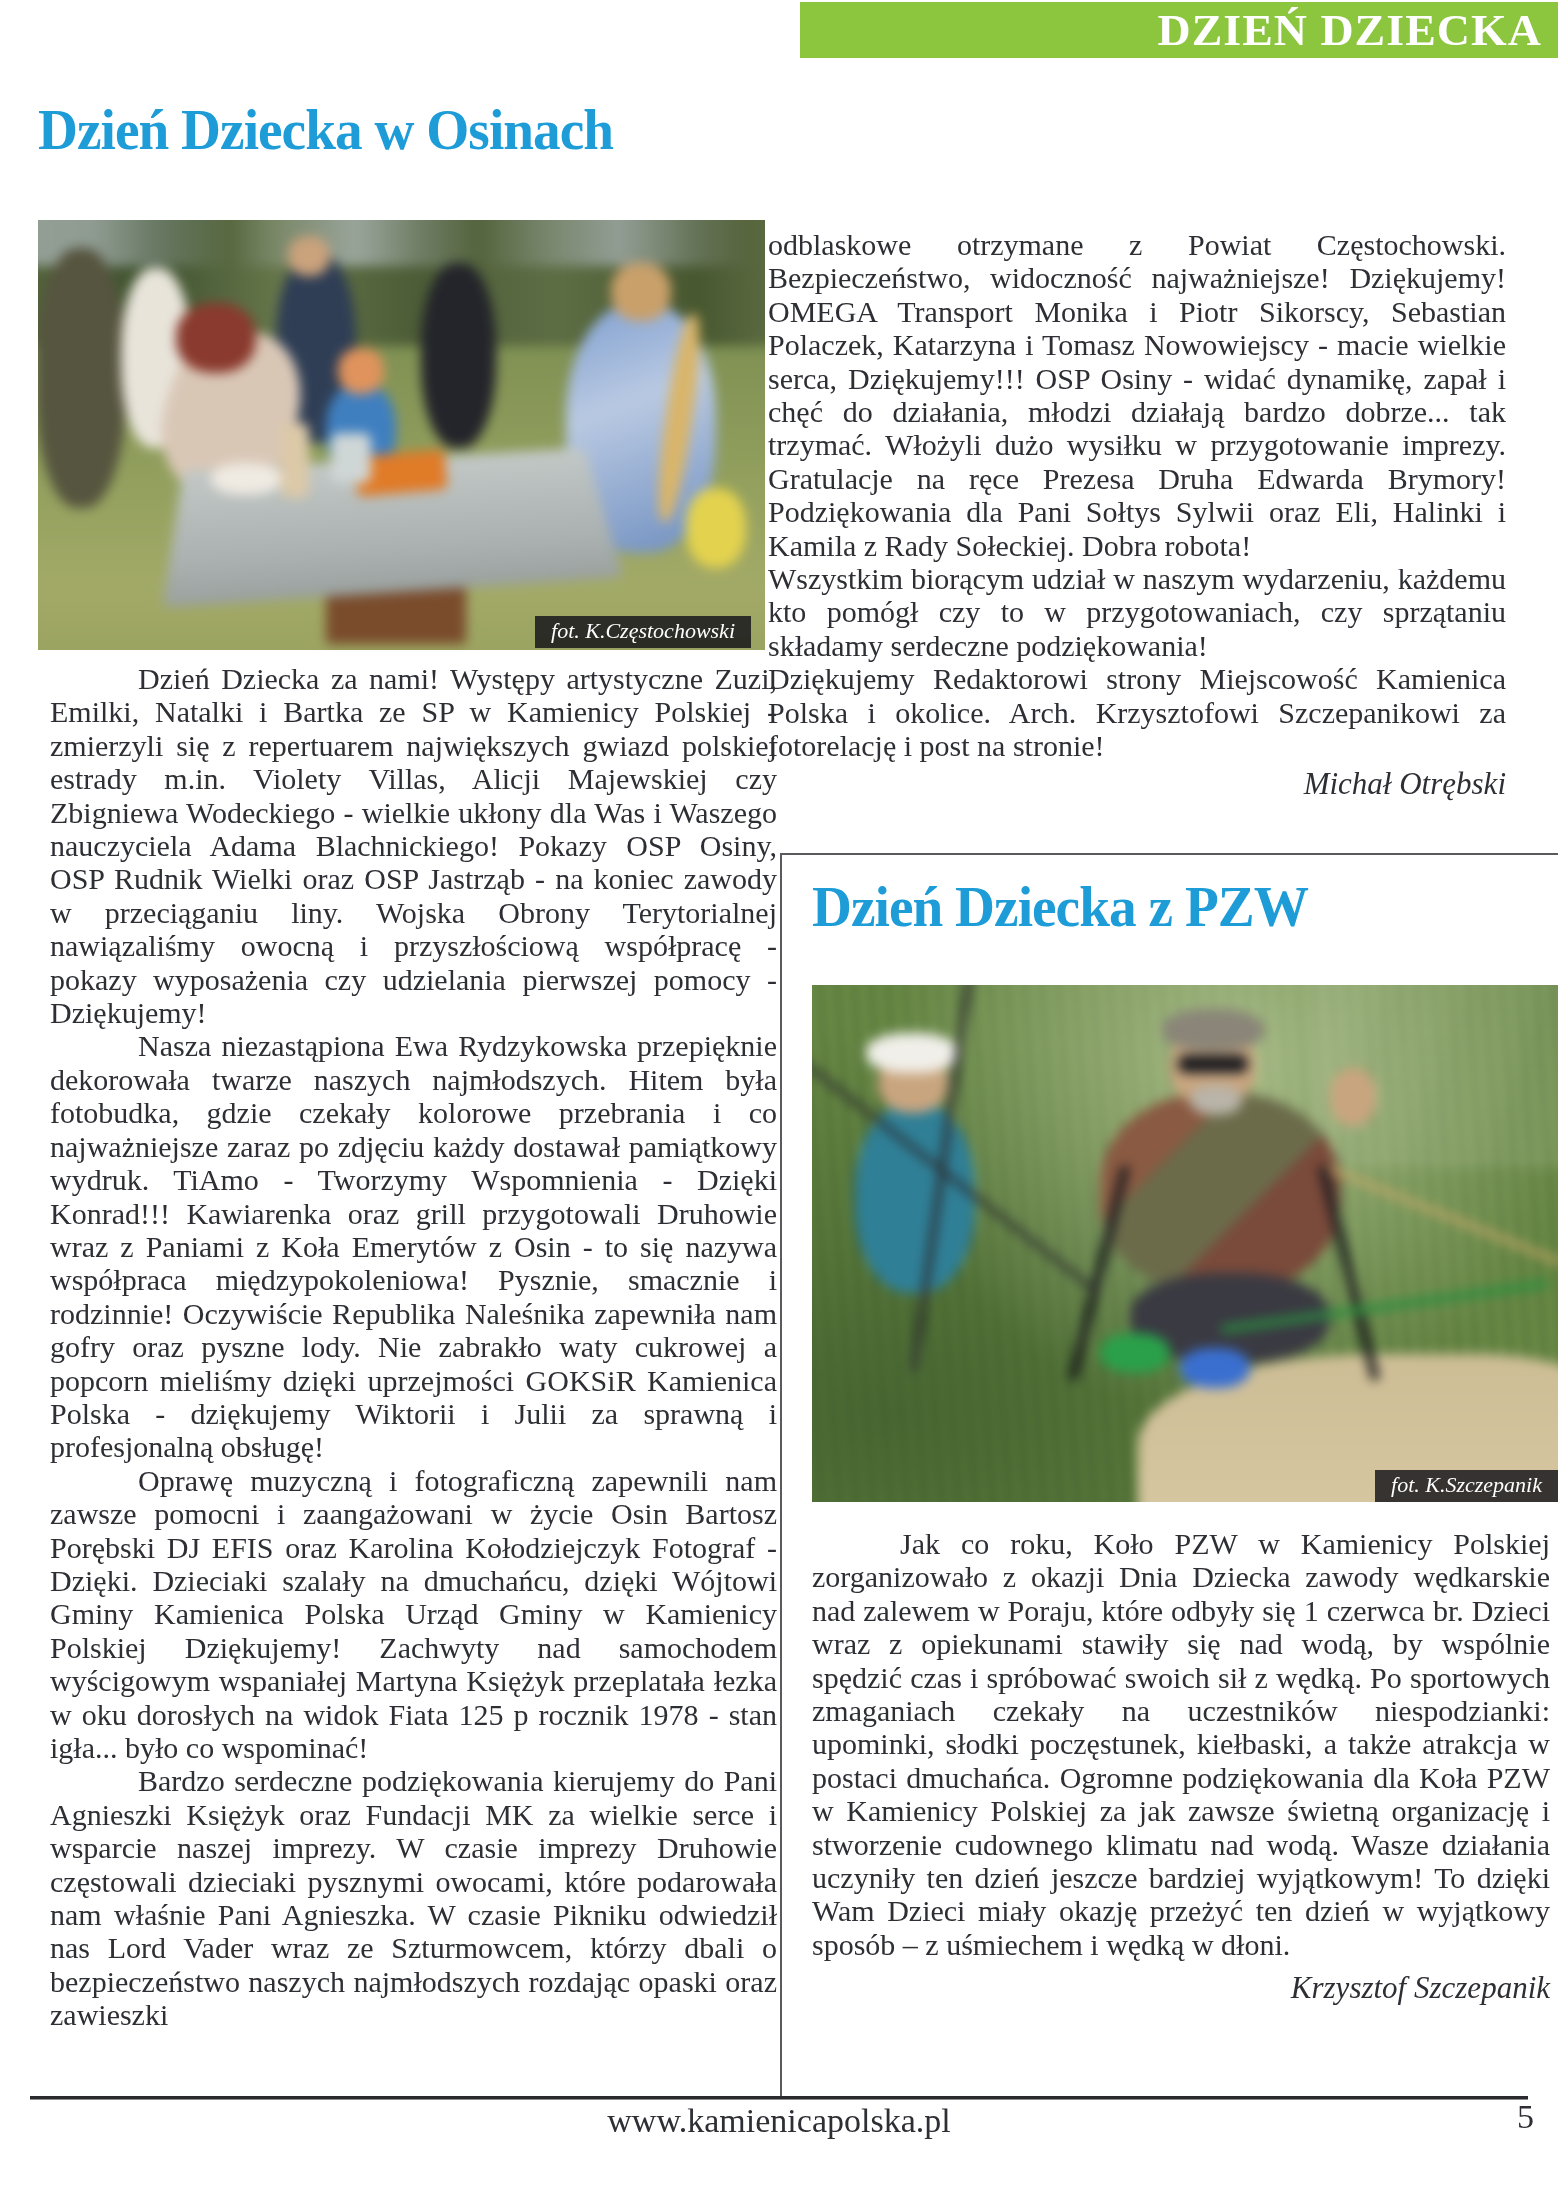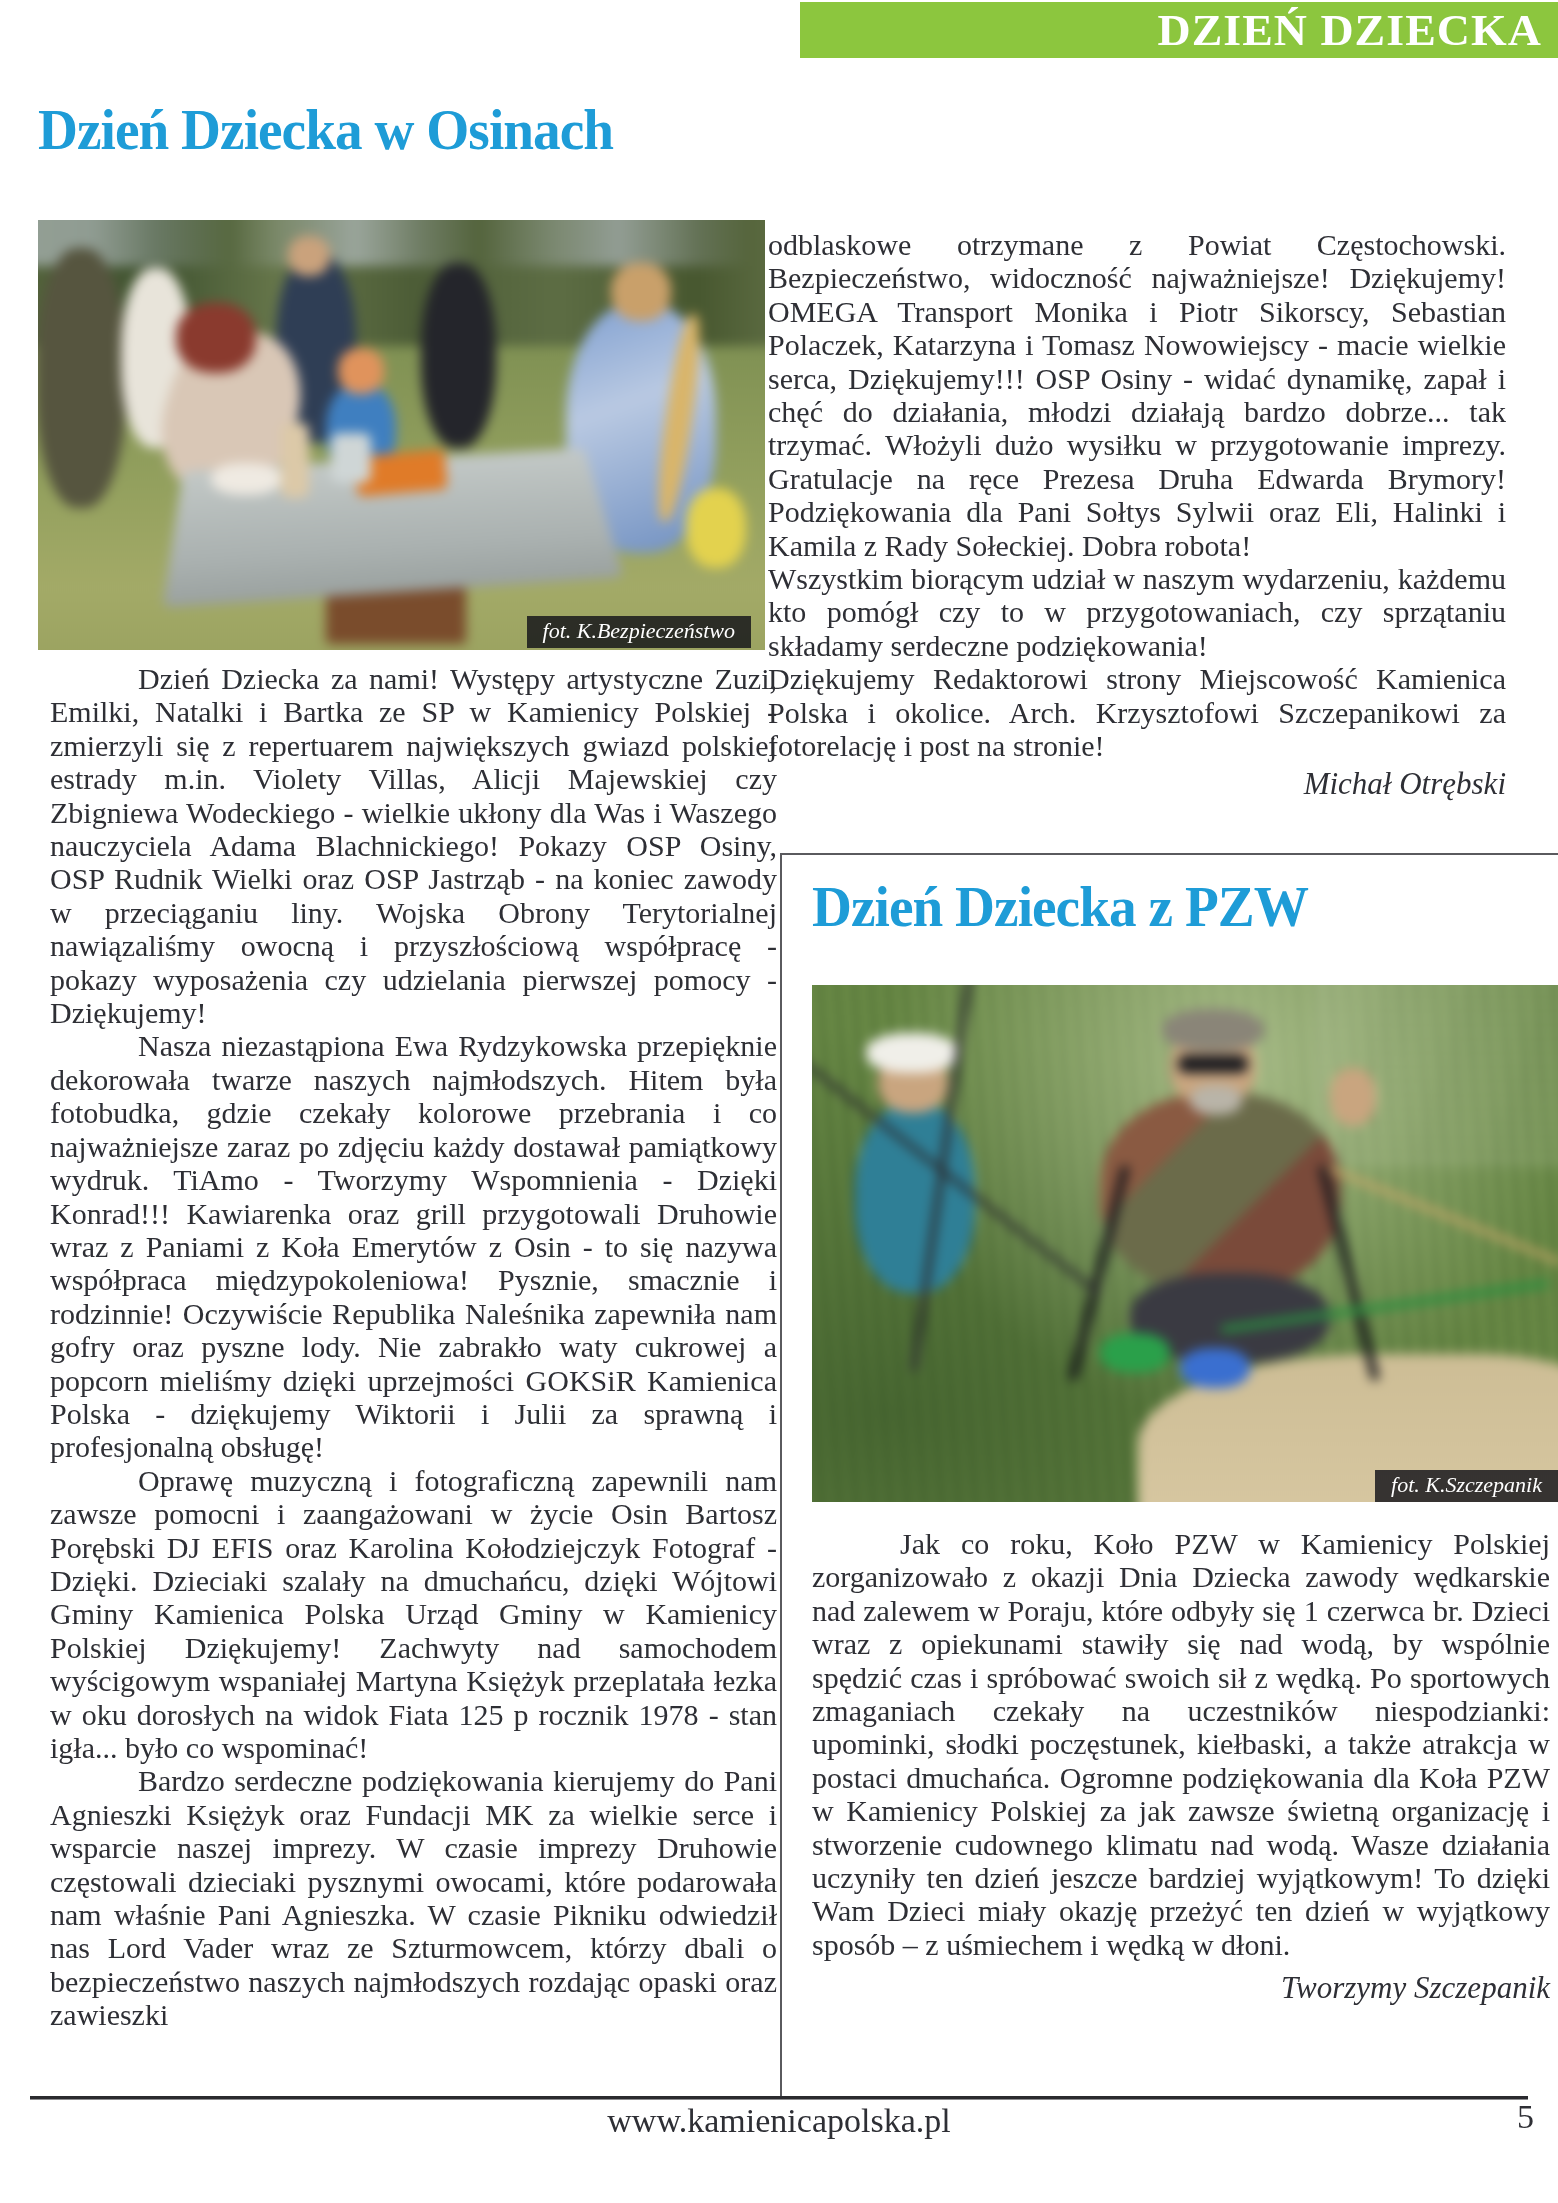--- a/index.html
+++ b/index.html
@@ -99,21 +99,21 @@
       <div class="shape" style="left:640px;top:105px;width:26px;height:210px;background:#d9b56a;transform:rotate(8deg);"></div>
       <div class="shape" style="left:660px;top:280px;width:60px;height:80px;background:#e3d24e;"></div>
 
       <div class="p1-tableleg"></div>
       <div class="p1-table"></div>
       <div class="shape" style="left:330px;top:245px;width:90px;height:40px;background:#e07b28;border-radius:6px;transform:rotate(-5deg);"></div>
       <div class="shape" style="left:255px;top:215px;width:28px;height:75px;background:#dcC9a8;border-radius:8px;"></div>
       <div class="shape" style="left:305px;top:225px;width:40px;height:50px;background:#cfd6d6;border-radius:8px;"></div>
       <div class="shape" style="left:185px;top:255px;width:70px;height:32px;background:#efeae2;"></div>
     </div>
-    <div class="caption" style="right:14px;bottom:2px;">fot. K.Bezpieczeństwo</div>
+    <div class="caption" style="right:14px;bottom:2px;">fot. K.Częstochowski</div>
   </div>
 
   <div class="textcol" style="left:50px;top:662px;width:727px;">
     <p>Dzień Dziecka za nami! Występy artystyczne Zuzi, Emilki, Natalki i Bartka ze SP w Kamienicy Polskiej - zmierzyli się z repertuarem największych gwiazd polskiej estrady m.in. Violety Villas, Alicji Majewskiej czy Zbigniewa Wodeckiego - wielkie ukłony dla Was i Waszego nauczyciela Adama Blachnickiego! Pokazy OSP Osiny, OSP Rudnik Wielki oraz OSP Jastrząb - na koniec zawody w przeciąganiu liny. Wojska Obrony Terytorialnej nawiązaliśmy owocną i przyszłościową współpracę - pokazy wyposażenia czy udzielania pierwszej pomocy - Dziękujemy!</p>
     <p>Nasza niezastąpiona Ewa Rydzykowska przepięknie dekorowała twarze naszych najmłodszych. Hitem była fotobudka, gdzie czekały kolorowe przebrania i co najważniejsze zaraz po zdjęciu każdy dostawał pamiątkowy wydruk. TiAmo - Tworzymy Wspomnienia - Dzięki Konrad!!! Kawiarenka oraz grill przygotowali Druhowie wraz z Paniami z Koła Emerytów z Osin - to się nazywa współpraca międzypokoleniowa! Pysznie, smacznie i rodzinnie! Oczywiście Republika Naleśnika zapewniła nam gofry oraz pyszne lody. Nie zabrakło waty cukrowej a popcorn mieliśmy dzięki uprzejmości GOKSiR Kamienica Polska - dziękujemy Wiktorii i Julii za sprawną i profesjonalną obsługę!</p>
     <p>Oprawę muzyczną i fotograficzną zapewnili nam zawsze pomocni i zaangażowani w życie Osin Bartosz Porębski DJ EFIS oraz Karolina Kołodziejczyk Fotograf - Dzięki. Dzieciaki szalały na dmuchańcu, dzięki Wójtowi Gminy Kamienica Polska Urząd Gminy w Kamienicy Polskiej Dziękujemy! Zachwyty nad samochodem wyścigowym wspaniałej Martyna Księżyk przeplatała łezka w oku dorosłych na widok Fiata 125 p rocznik 1978 - stan igła... było co wspominać!</p>
     <p>Bardzo serdeczne podziękowania kierujemy do Pani Agnieszki Księżyk oraz Fundacji MK za wielkie serce i wsparcie naszej imprezy. W czasie imprezy Druhowie częstowali dzieciaki pysznymi owocami, które podarowała nam właśnie Pani Agnieszka. W czasie Pikniku odwiedził nas Lord Vader wraz ze Szturmowcem, którzy dbali o bezpieczeństwo naszych najmłodszych rozdając opaski oraz zawieszki</p>
   </div>
 
   <div class="textcol" style="left:768px;top:228px;width:738px;">
@@ -153,21 +153,21 @@
         <div class="rod" style="left:-30px;top:60px;width:420px;height:5px;transform:rotate(38deg);transform-origin:left top;"></div>
         <div class="rod" style="left:140px;top:-20px;width:6px;height:420px;transform:rotate(8deg);"></div>
         <div class="rod" style="left:420px;top:330px;width:330px;height:7px;background:#2a8f3f;transform:rotate(-8deg);"></div>
         <div class="rod" style="left:520px;top:240px;width:250px;height:5px;background:#caa86a;transform:rotate(22deg);"></div>
       </div>
       <div class="caption" style="right:28px;bottom:0px;">fot. K.Szczepanik</div>
     </div>
 
     <div class="textcol" style="left:30px;top:672px;width:738px;">
       <p>Jak co roku, Koło PZW w Kamienicy Polskiej zorganizowało z okazji Dnia Dziecka zawody wędkarskie nad zalewem w Poraju, które odbyły się 1 czerwca br. Dzieci wraz z opiekunami stawiły się nad wodą, by wspólnie spędzić czas i spróbować swoich sił z wędką. Po sportowych zmaganiach czekały na uczestników niespodzianki: upominki, słodki poczęstunek, kiełbaski, a także atrakcja w postaci dmuchańca. Ogromne podziękowania dla Koła PZW w Kamienicy Polskiej za jak zawsze świetną organizację i stworzenie cudownego klimatu nad wodą. Wasze działania uczyniły ten dzień jeszcze bardziej wyjątkowym! To dzięki Wam Dzieci miały okazję przeżyć ten dzień w wyjątkowy sposób – z uśmiechem i wędką w dłoni.</p>
-      <div class="signature" style="margin-top:10px;">Tworzymy Szczepanik</div>
+      <div class="signature" style="margin-top:10px;">Krzysztof Szczepanik</div>
     </div>
   </div>
 
   <div class="footer-rule"></div>
   <div class="footer-url">www.kamienicapolska.pl</div>
   <div class="footer-page">5</div>
 
 </div>
 
 </body></html>

